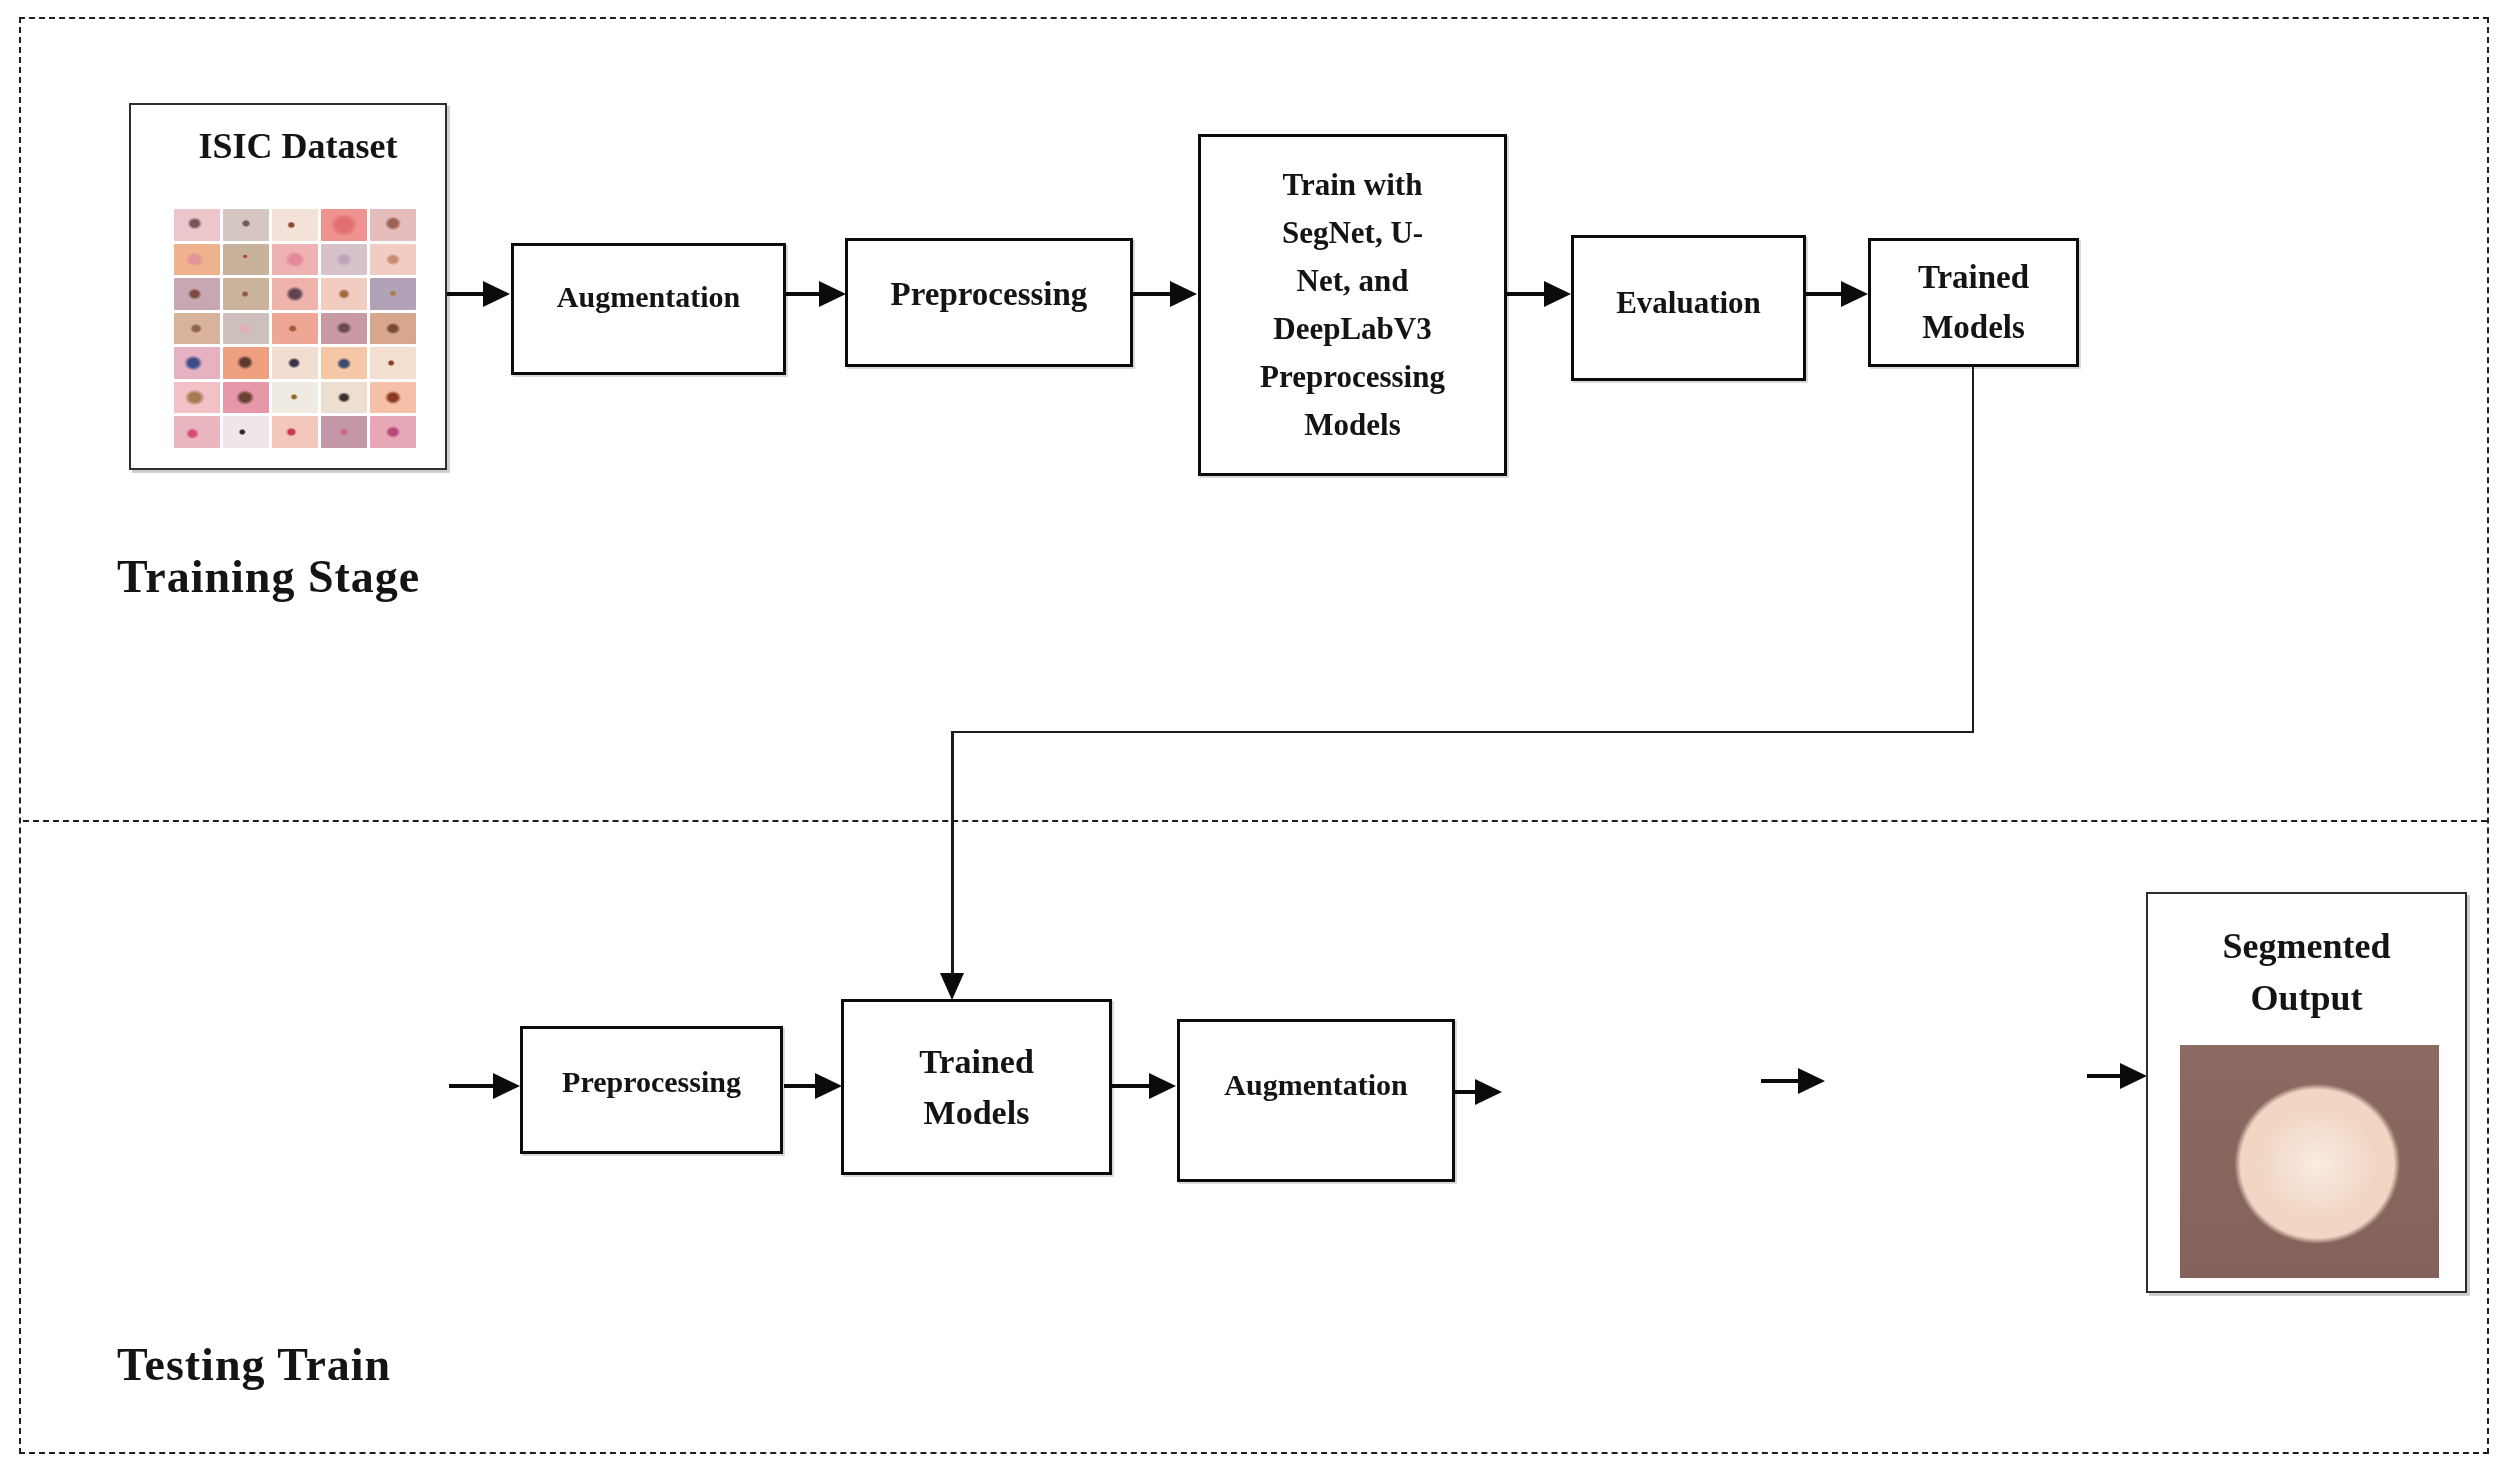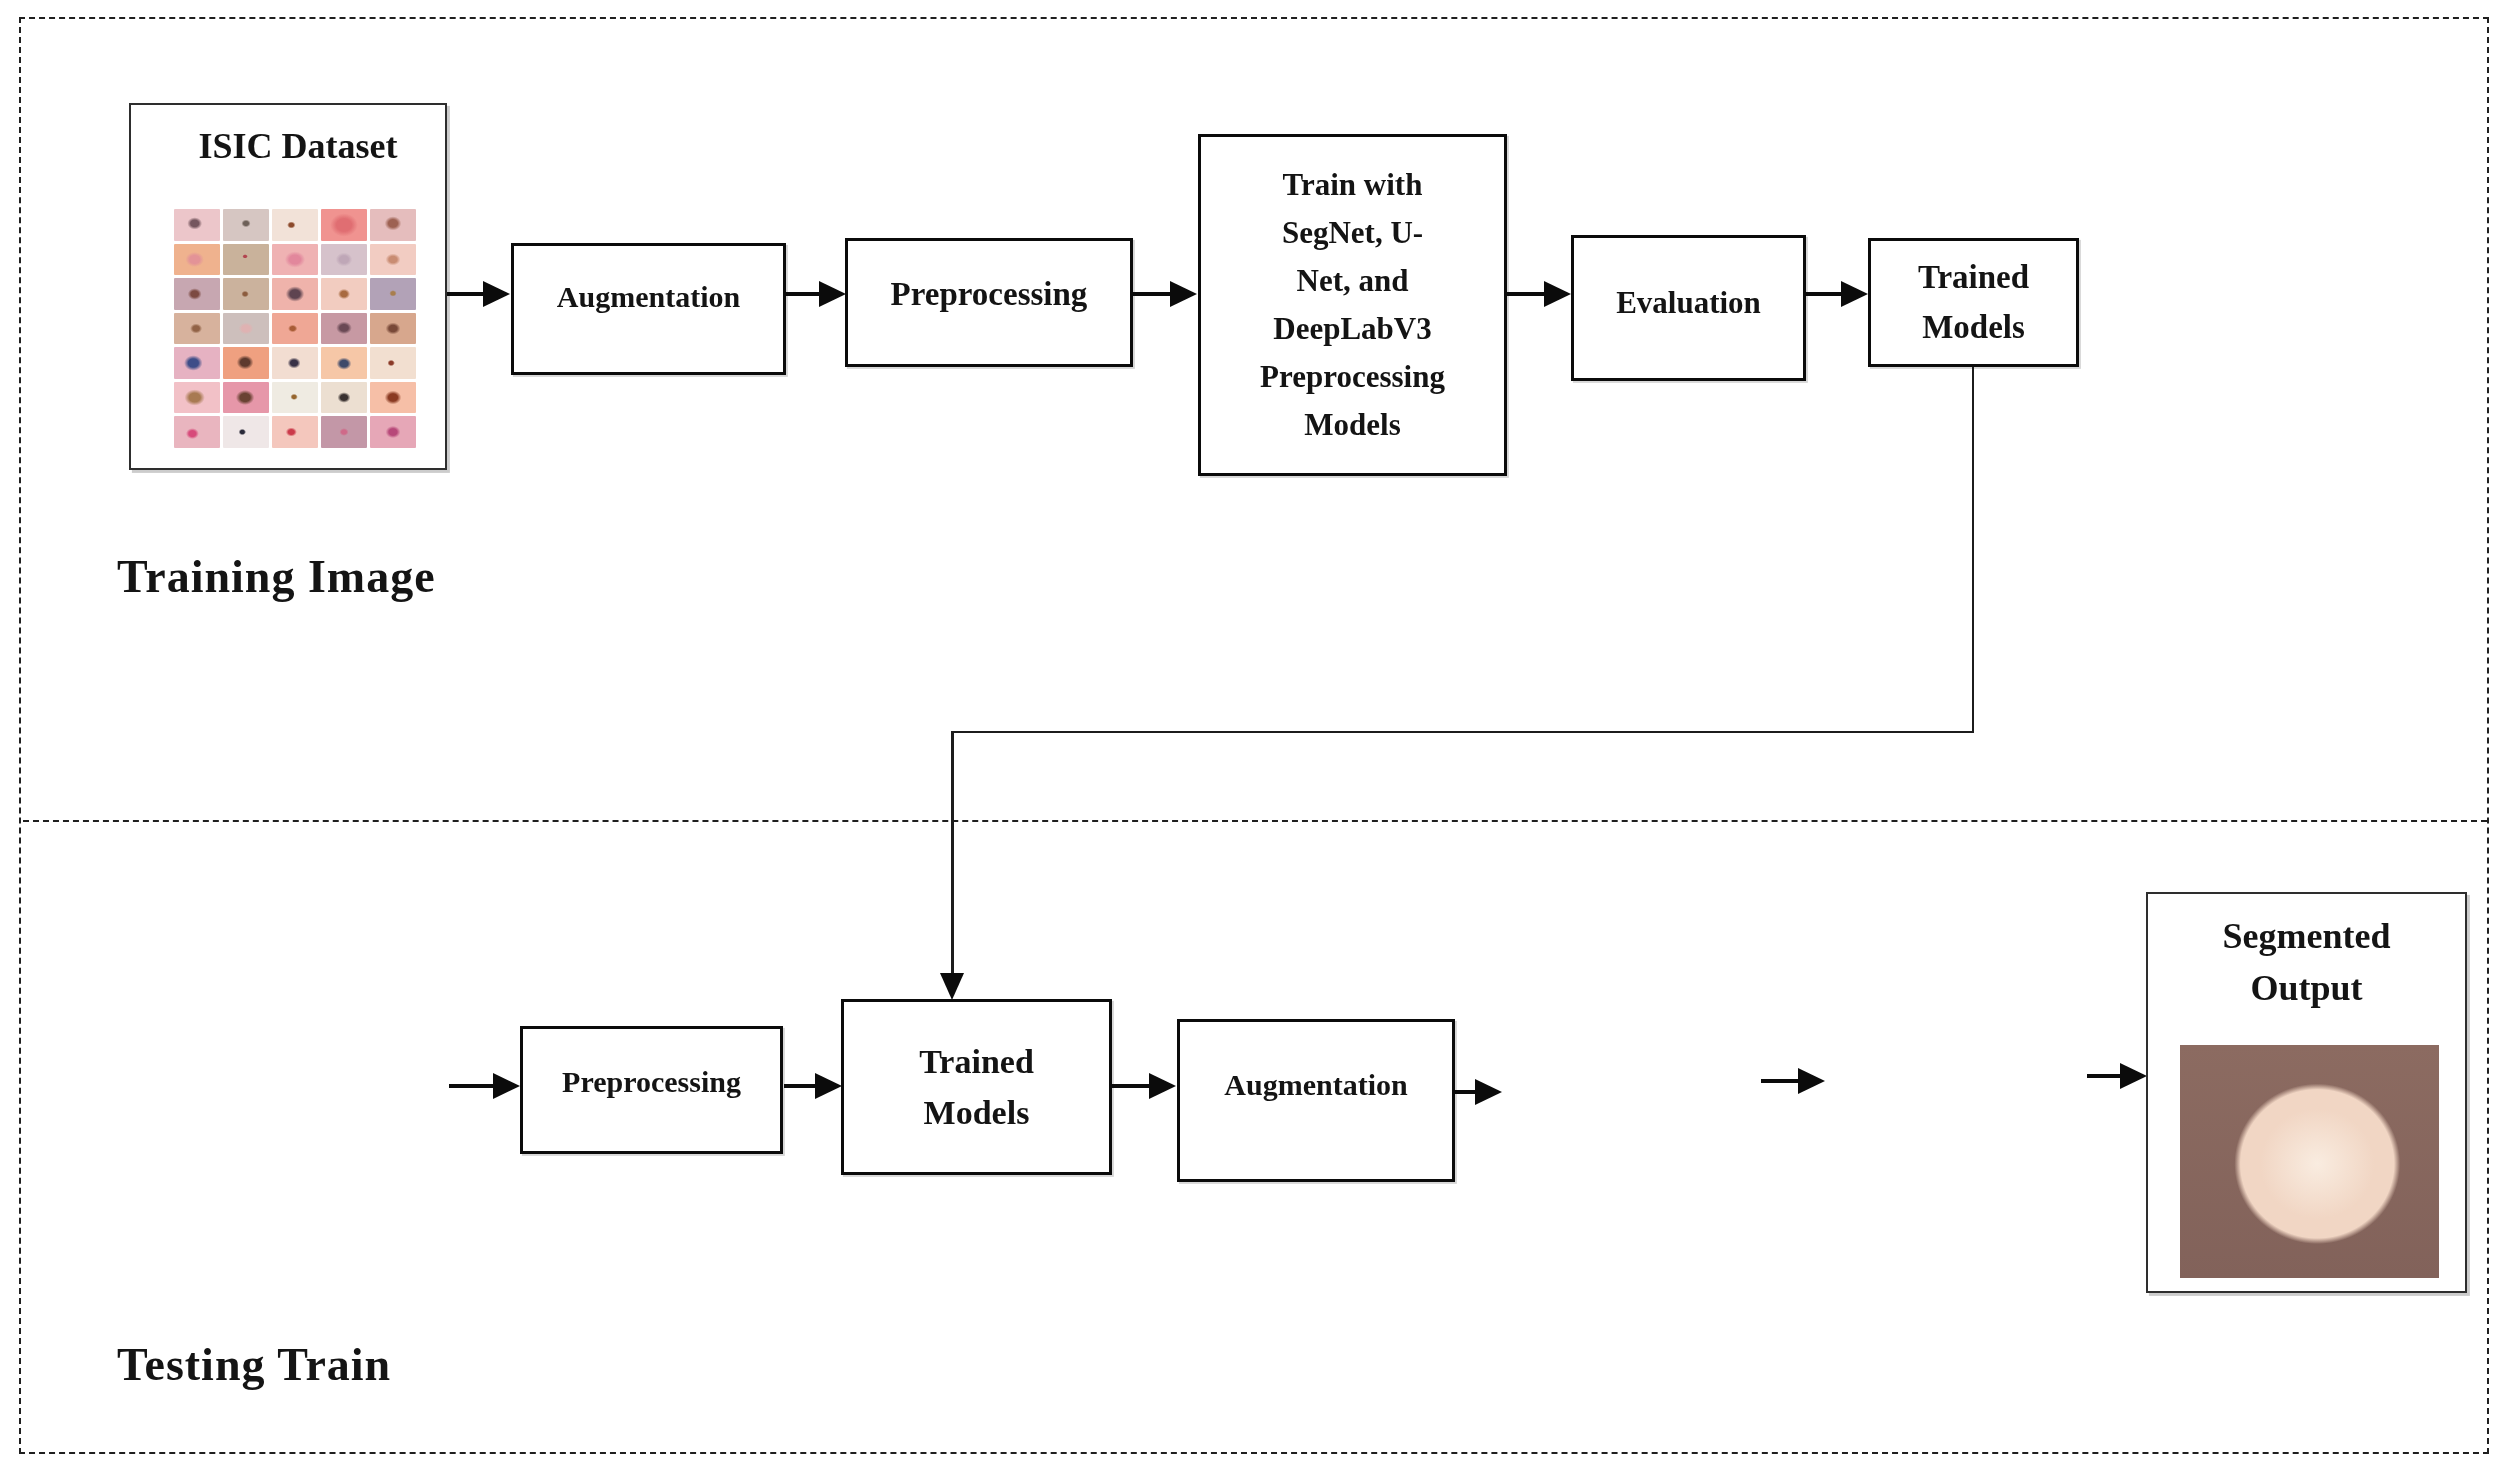--- a/index.html
+++ b/index.html
@@ -45,21 +45,21 @@
   #input-box .pic-title{margin-top:17px;font-size:36px;}
   #input-photo{position:absolute;left:34px;top:101px;width:244px;height:261px;}
 
   #box-pre-test{left:520px;top:1026px;width:263px;height:128px;font-size:30px;padding-bottom:15.3px;}
   #box-trained-test{left:841px;top:999px;width:271px;height:176px;font-size:34px;line-height:1.5;}
   #box-aug-test{left:1177px;top:1019px;width:278px;height:163px;font-size:30px;padding-bottom:31px;}
   #box-seg{left:1502px;top:934px;width:259px;height:350px;font-size:32px;line-height:1.55;}
   #box-post{left:1825px;top:1015px;width:262px;height:137px;font-size:33px;line-height:1.5;}
 
   #segmented-box{left:2146px;top:892px;width:321px;height:401px;}
-  #segmented-box .pic-title{margin-top:16px;font-size:36px;}
+  #segmented-box .pic-title{margin-top:26px;font-size:36px;}
   #segmented-photo{position:absolute;left:32px;top:151px;width:259px;height:233px;}
 
   
   .stage-label{position:absolute;font-weight:bold;font-size:46px;letter-spacing:1px;}
   #training-label{left:117px;top:550px;}
   #testing-label{left:117px;top:1338px;}
 
   
   .arrow-h{position:absolute;height:3.8px;background:#0b0b0b;}
   .arrow-h::after{content:"";position:absolute;right:-27px;top:-11.5px;width:0;height:0;
@@ -164,21 +164,21 @@
     <span class="label">Evaluation</span>
   </div>
 
   <div class="arrow-h" id="a5"></div>
 
   <div class="flow-box" id="box-trained-train">
     <span class="label">Trained
 Models</span>
   </div>
 
-  <div class="stage-label" id="training-label">Training Image</div>
+  <div class="stage-label" id="training-label">Training Stage</div>
 
   <div class="conn" id="conn-v1"></div>
   <div class="conn" id="conn-h"></div>
   <div class="conn" id="conn-v2"></div>
   <div id="conn-head"></div>
 
 
   <div class="arrow-h" id="b1"></div>
 
   <div class="flow-box" id="box-pre-test">

